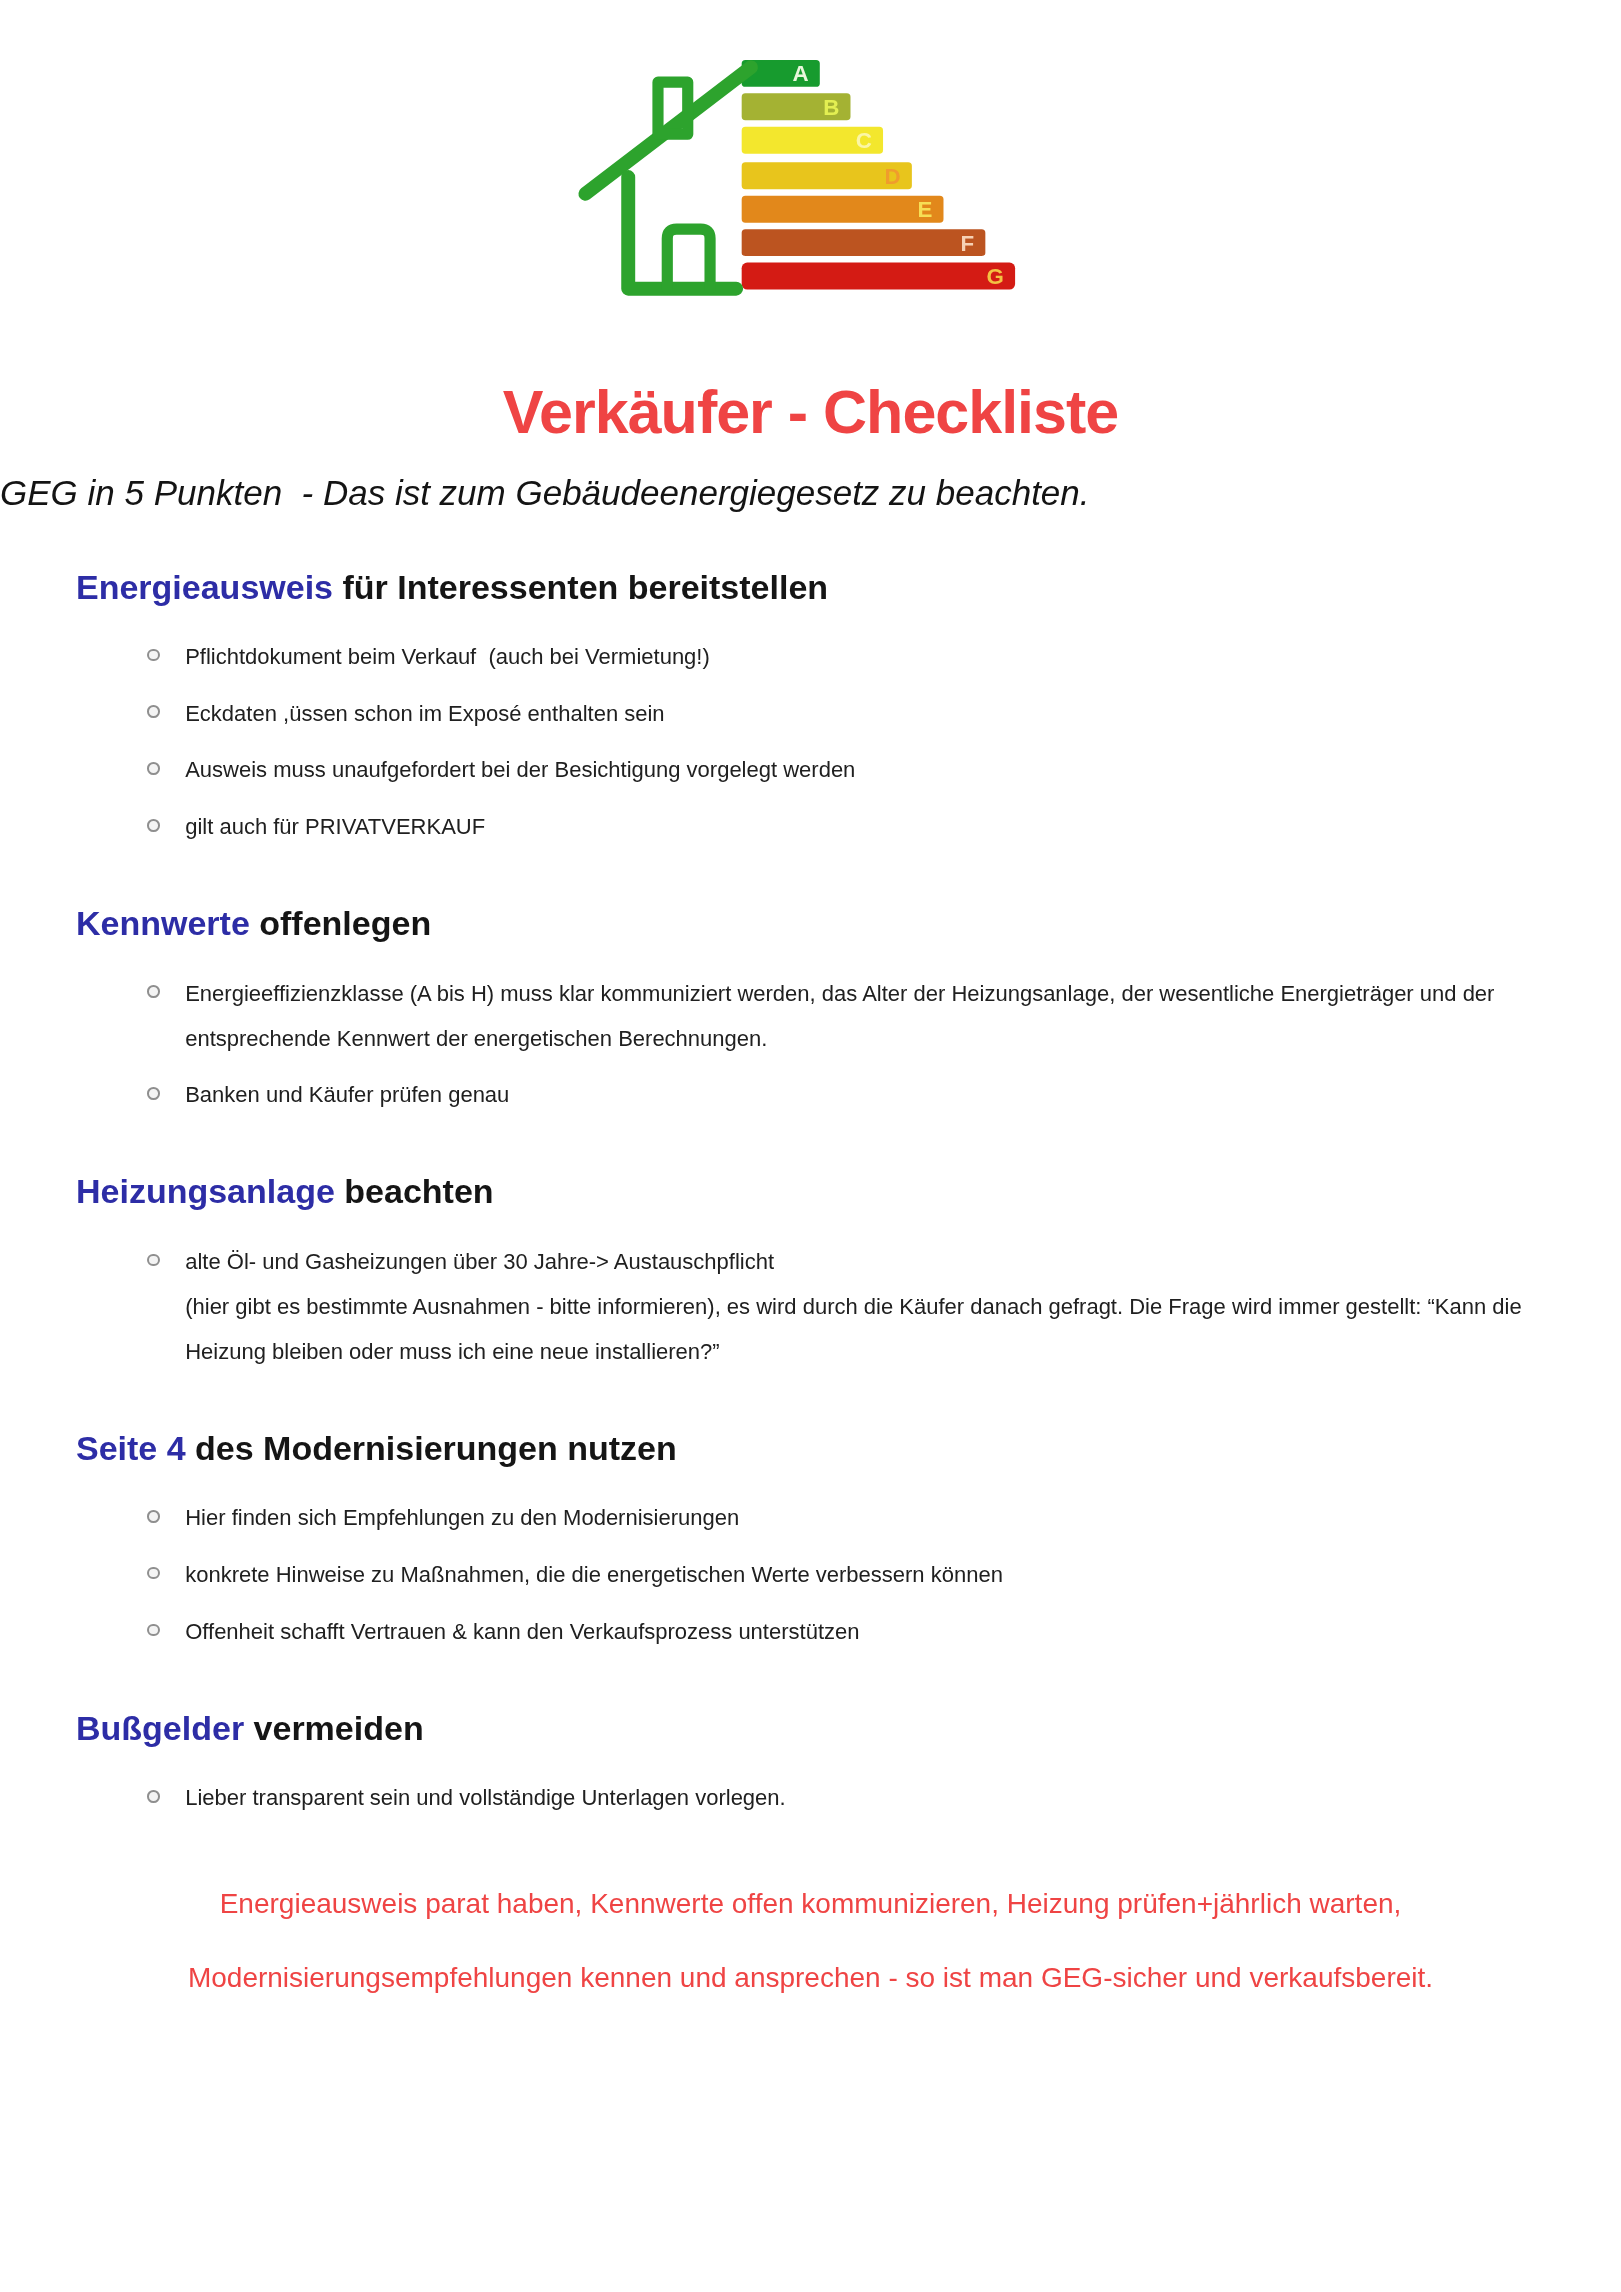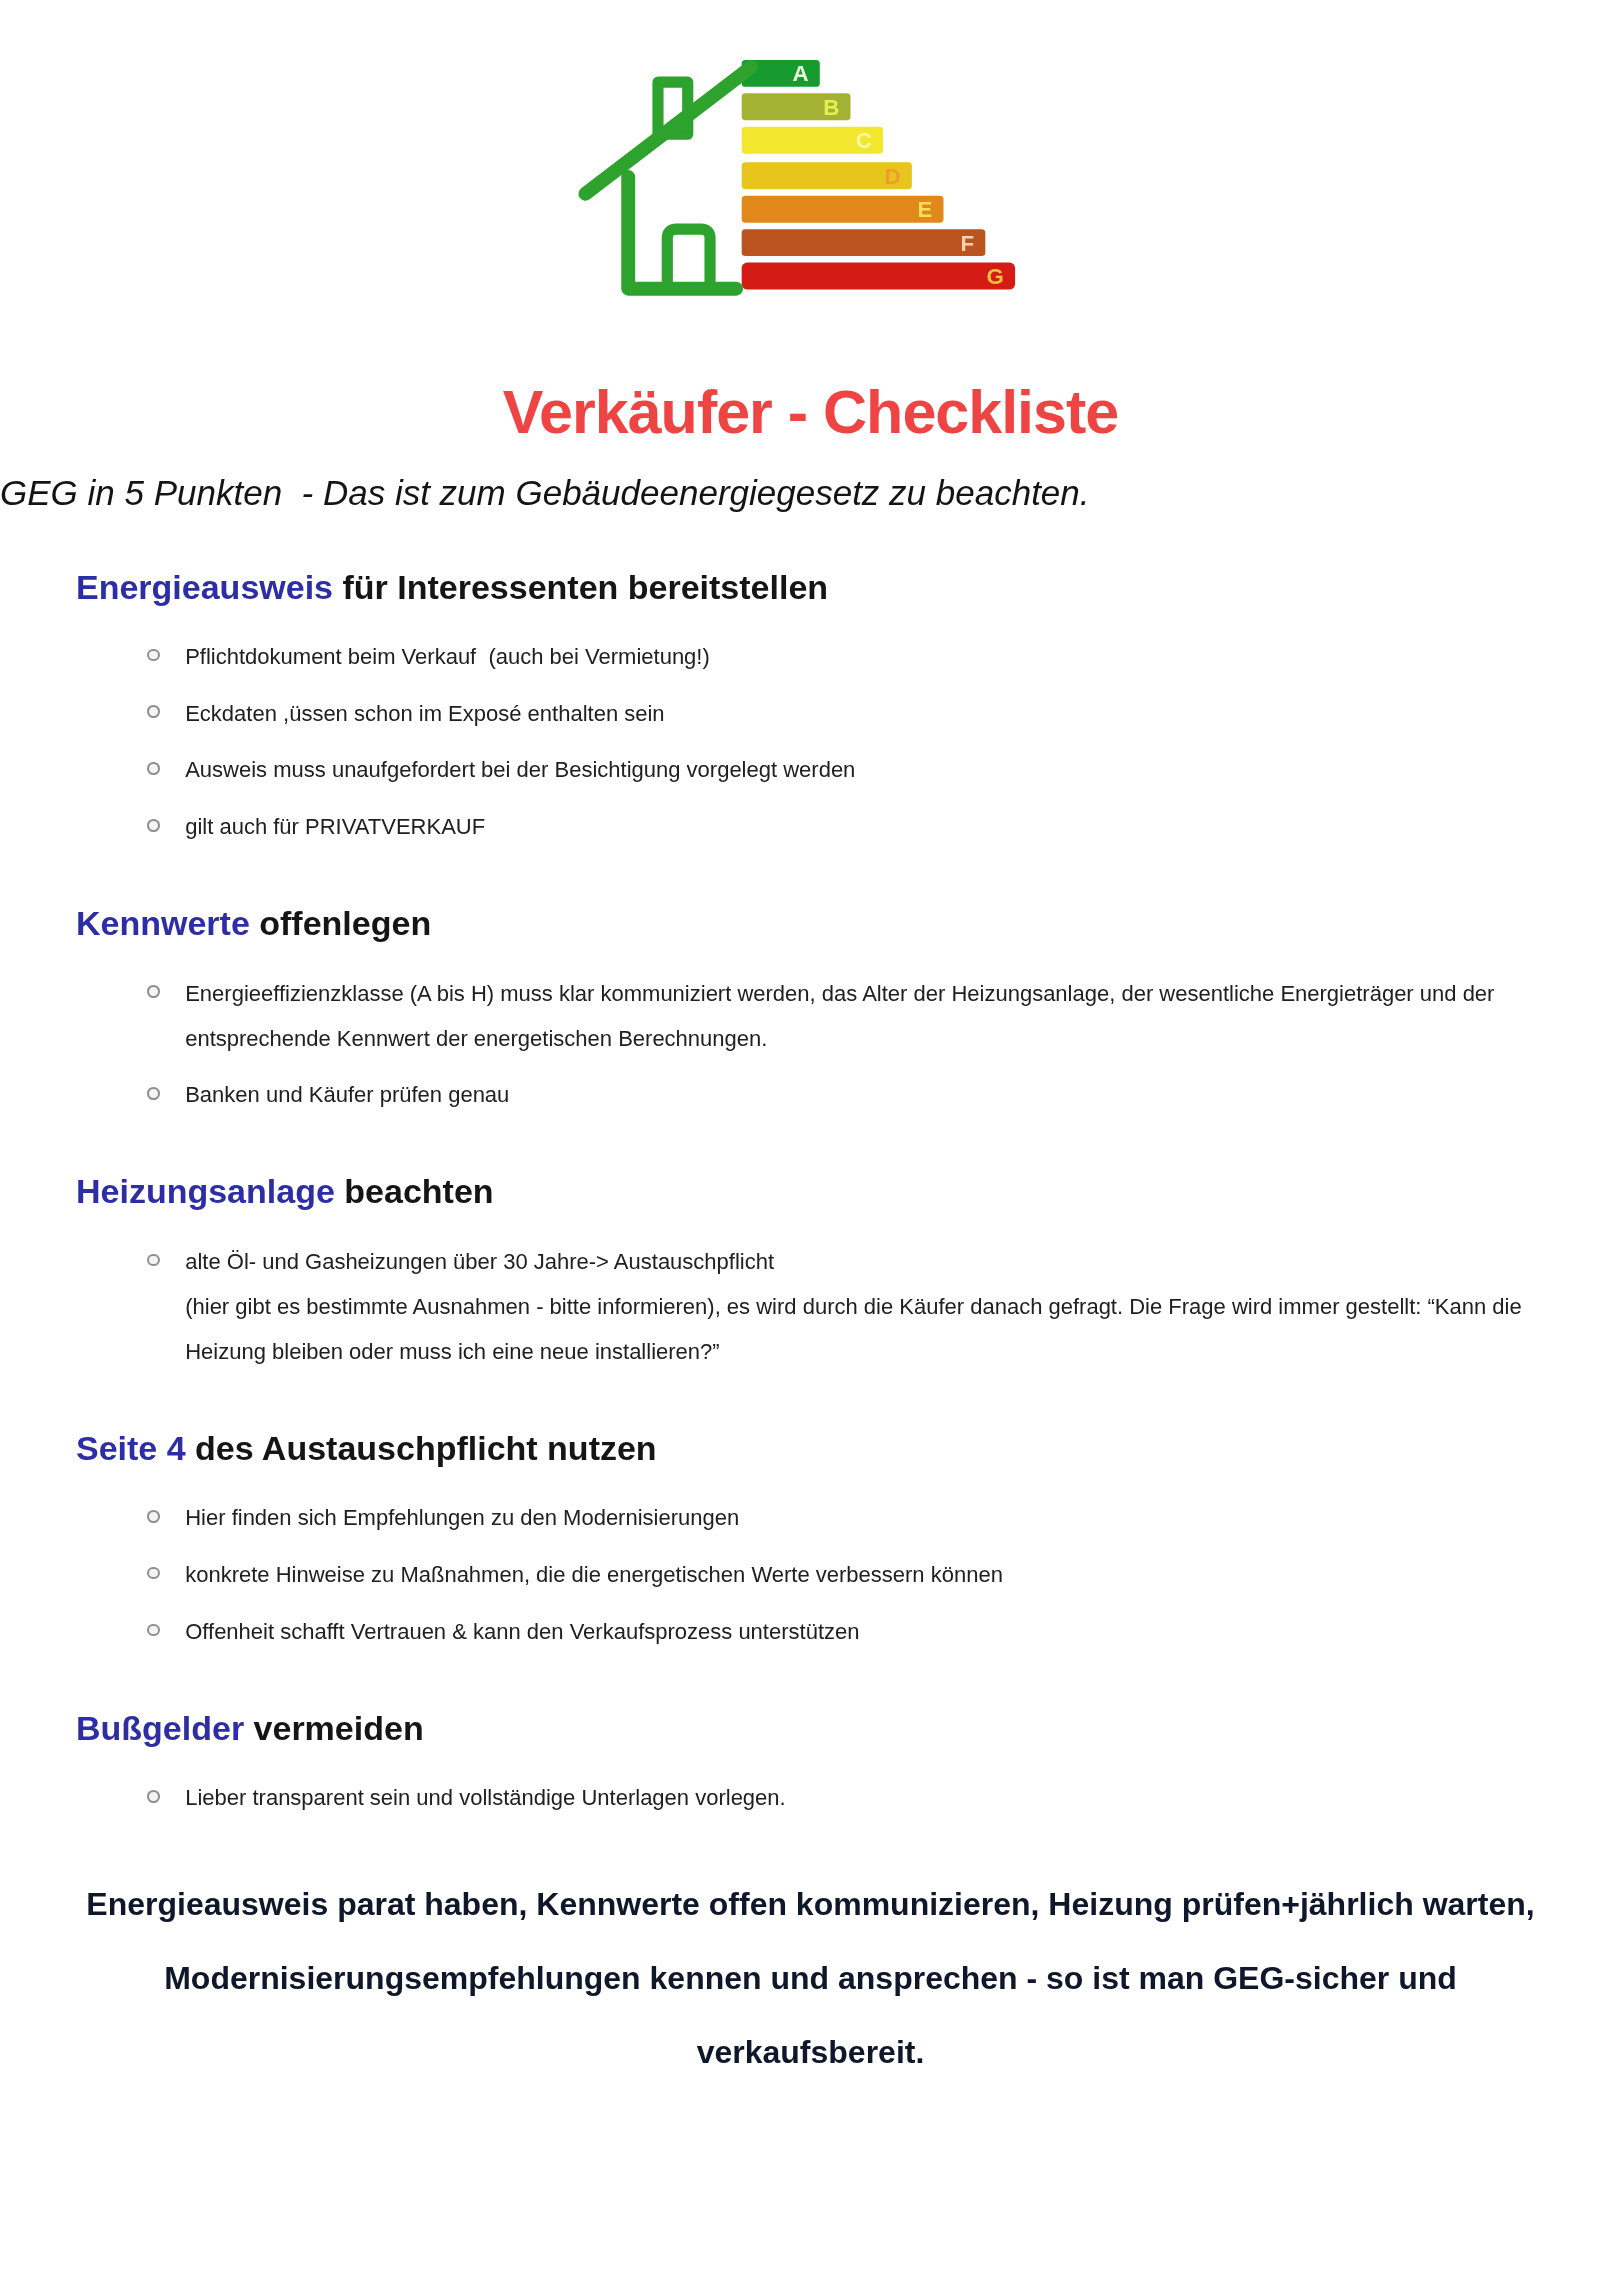--- a/index.html
+++ b/index.html
@@ -70,24 +70,24 @@
   }
   .li-text { white-space: pre-wrap; max-width: 1367px; }
 
   
   .footer {
     margin-top: 47px;
     margin-left: auto;
     margin-right: auto;
     max-width: 1451px;
     text-align: center;
-    font-size: 32px;
-    font-weight: 700;
+    font-size: 28px;
+    font-weight: 400;
     line-height: 74px;
-    color: #0f172a;
+    color: #ef4444;
     white-space: pre-wrap;
     padding-bottom: 59px;
   }
 </style>
 </head>
 <body>
 
 <div class="page">
 
   <div class="logo-wrap">
@@ -163,21 +163,21 @@
     <ul>
       <li>
           <span class="bullet-ring"></span>
           <span class="li-text">alte Öl- und Gasheizungen über 30 Jahre-&gt; Austauschpflicht
 (hier gibt es bestimmte Ausnahmen - bitte informieren), es wird durch die Käufer danach gefragt. Die Frage wird immer gestellt: “Kann die Heizung bleiben oder muss ich eine neue installieren?”</span>
         </li>
     </ul>
   </div>
 
   <div class="section">
-    <h2><span class="h-accent">Seite 4</span><span> des Austauschpflicht nutzen</span></h2>
+    <h2><span class="h-accent">Seite 4</span><span> des Modernisierungen nutzen</span></h2>
     <ul>
       <li>
           <span class="bullet-ring"></span>
           <span class="li-text">Hier finden sich Empfehlungen zu den Modernisierungen</span>
         </li>
       <li>
           <span class="bullet-ring"></span>
           <span class="li-text">konkrete Hinweise zu Maßnahmen, die die energetischen Werte verbessern können</span>
         </li>
       <li>

